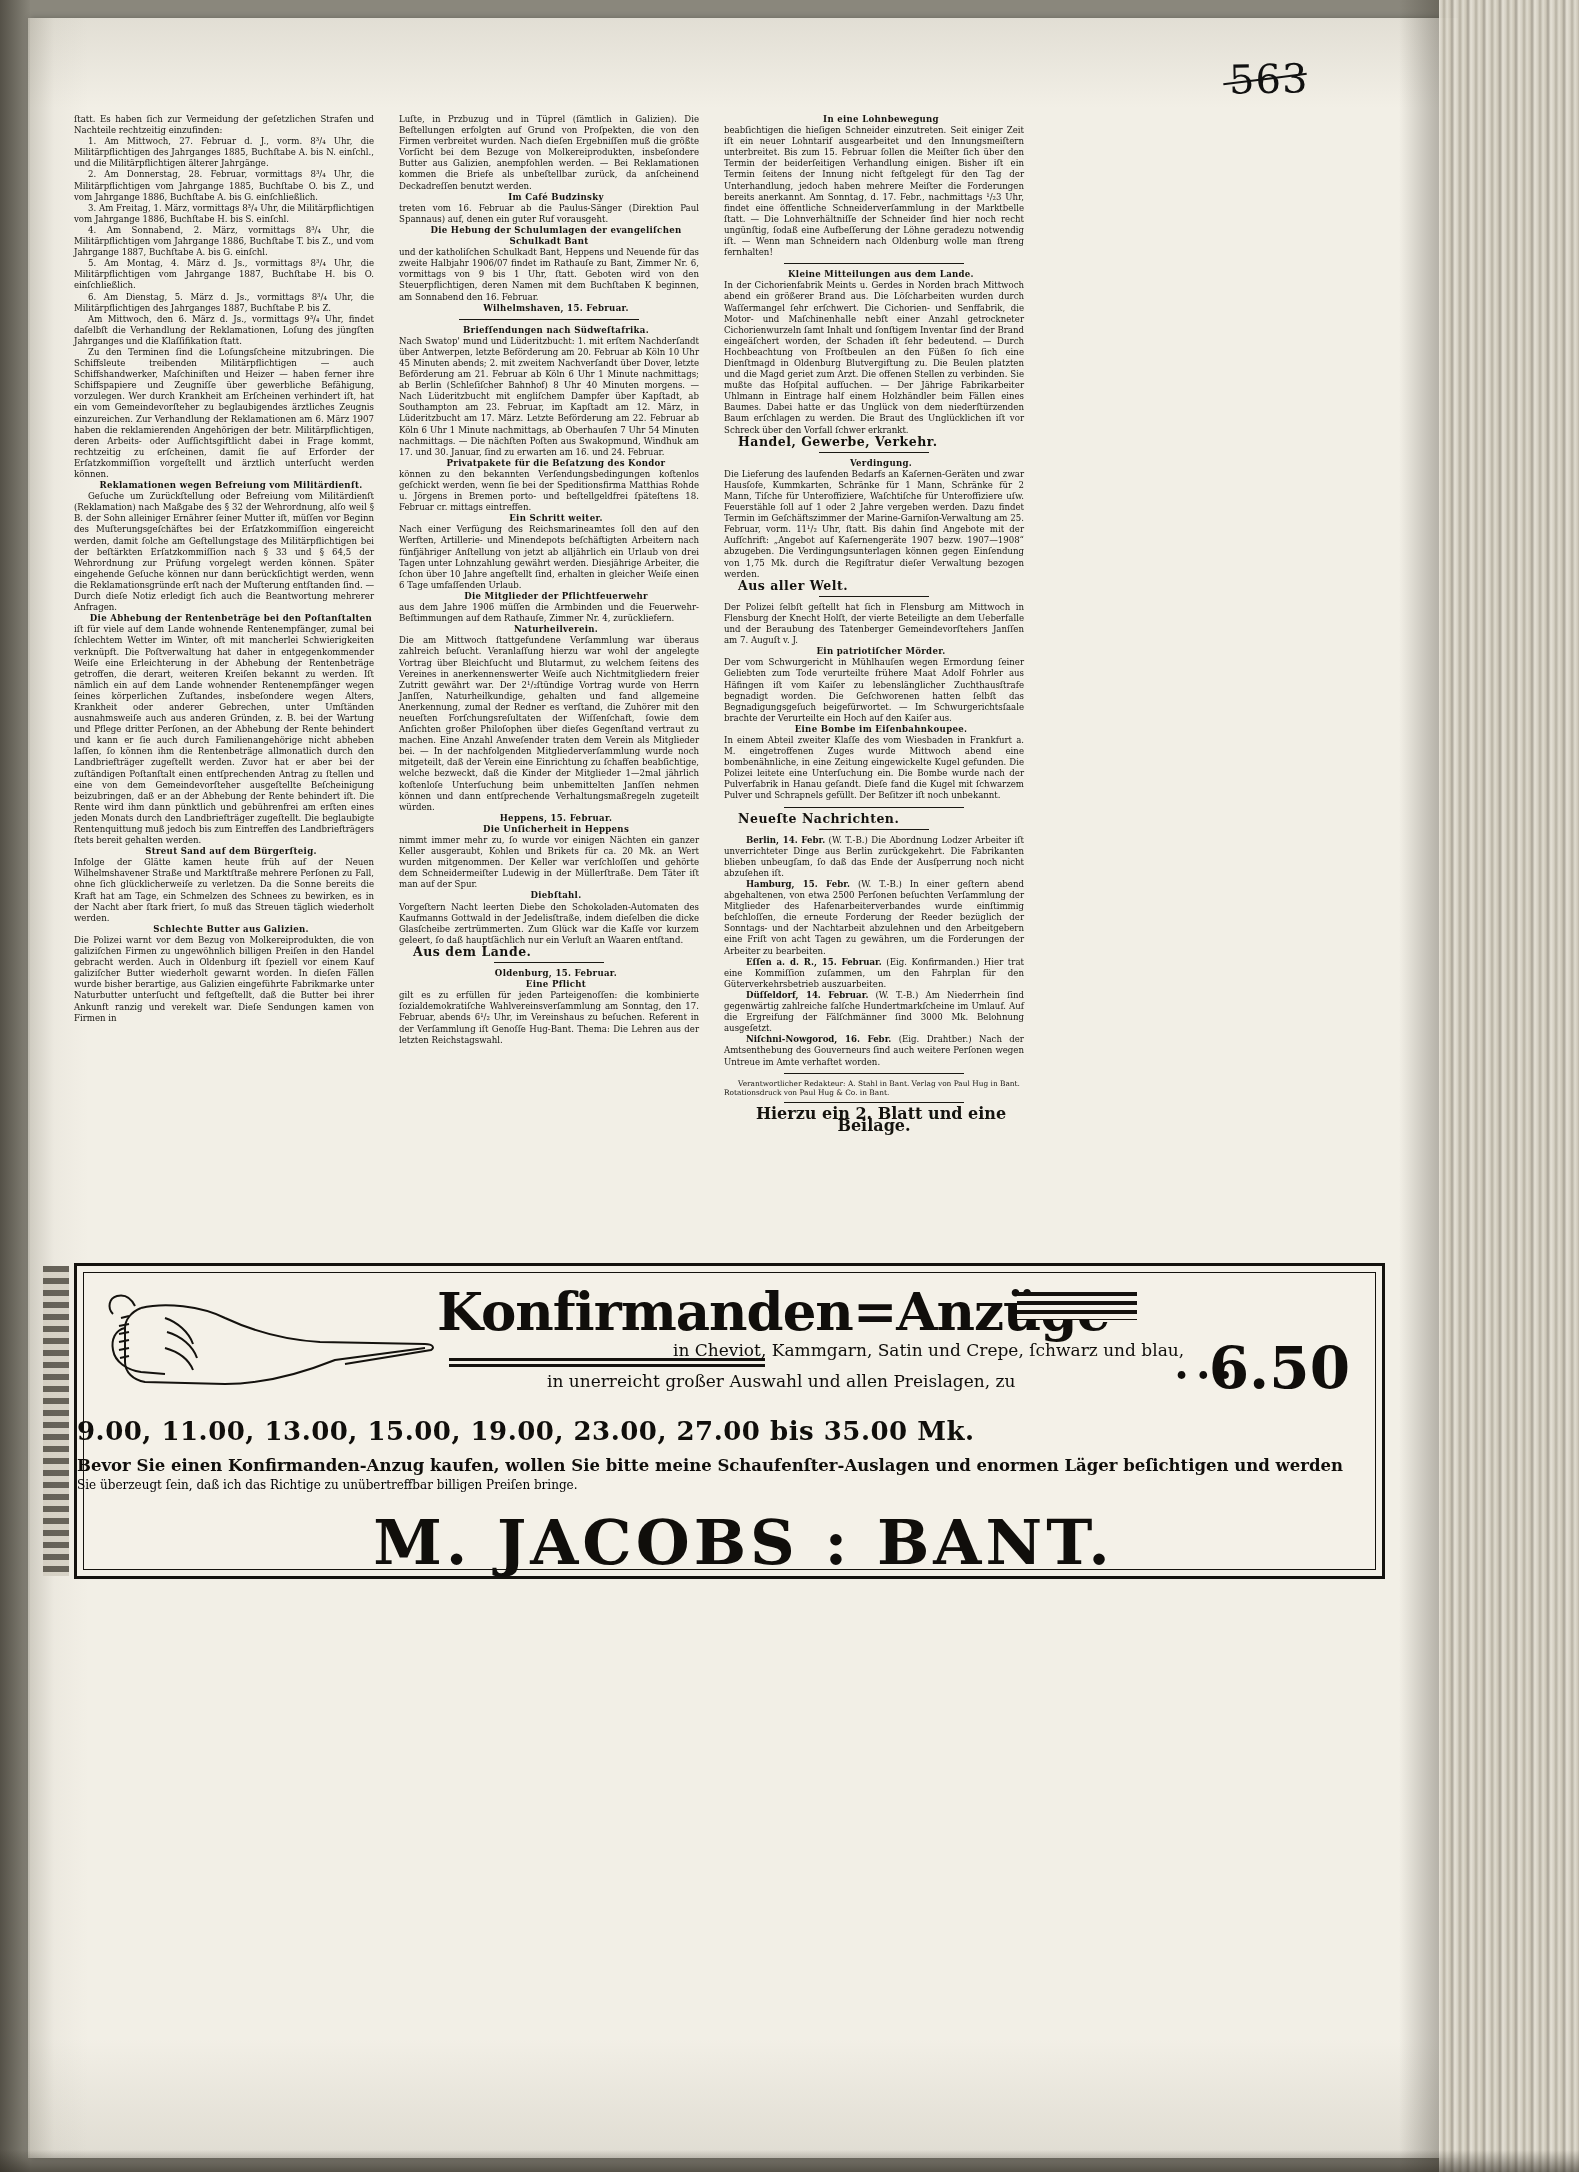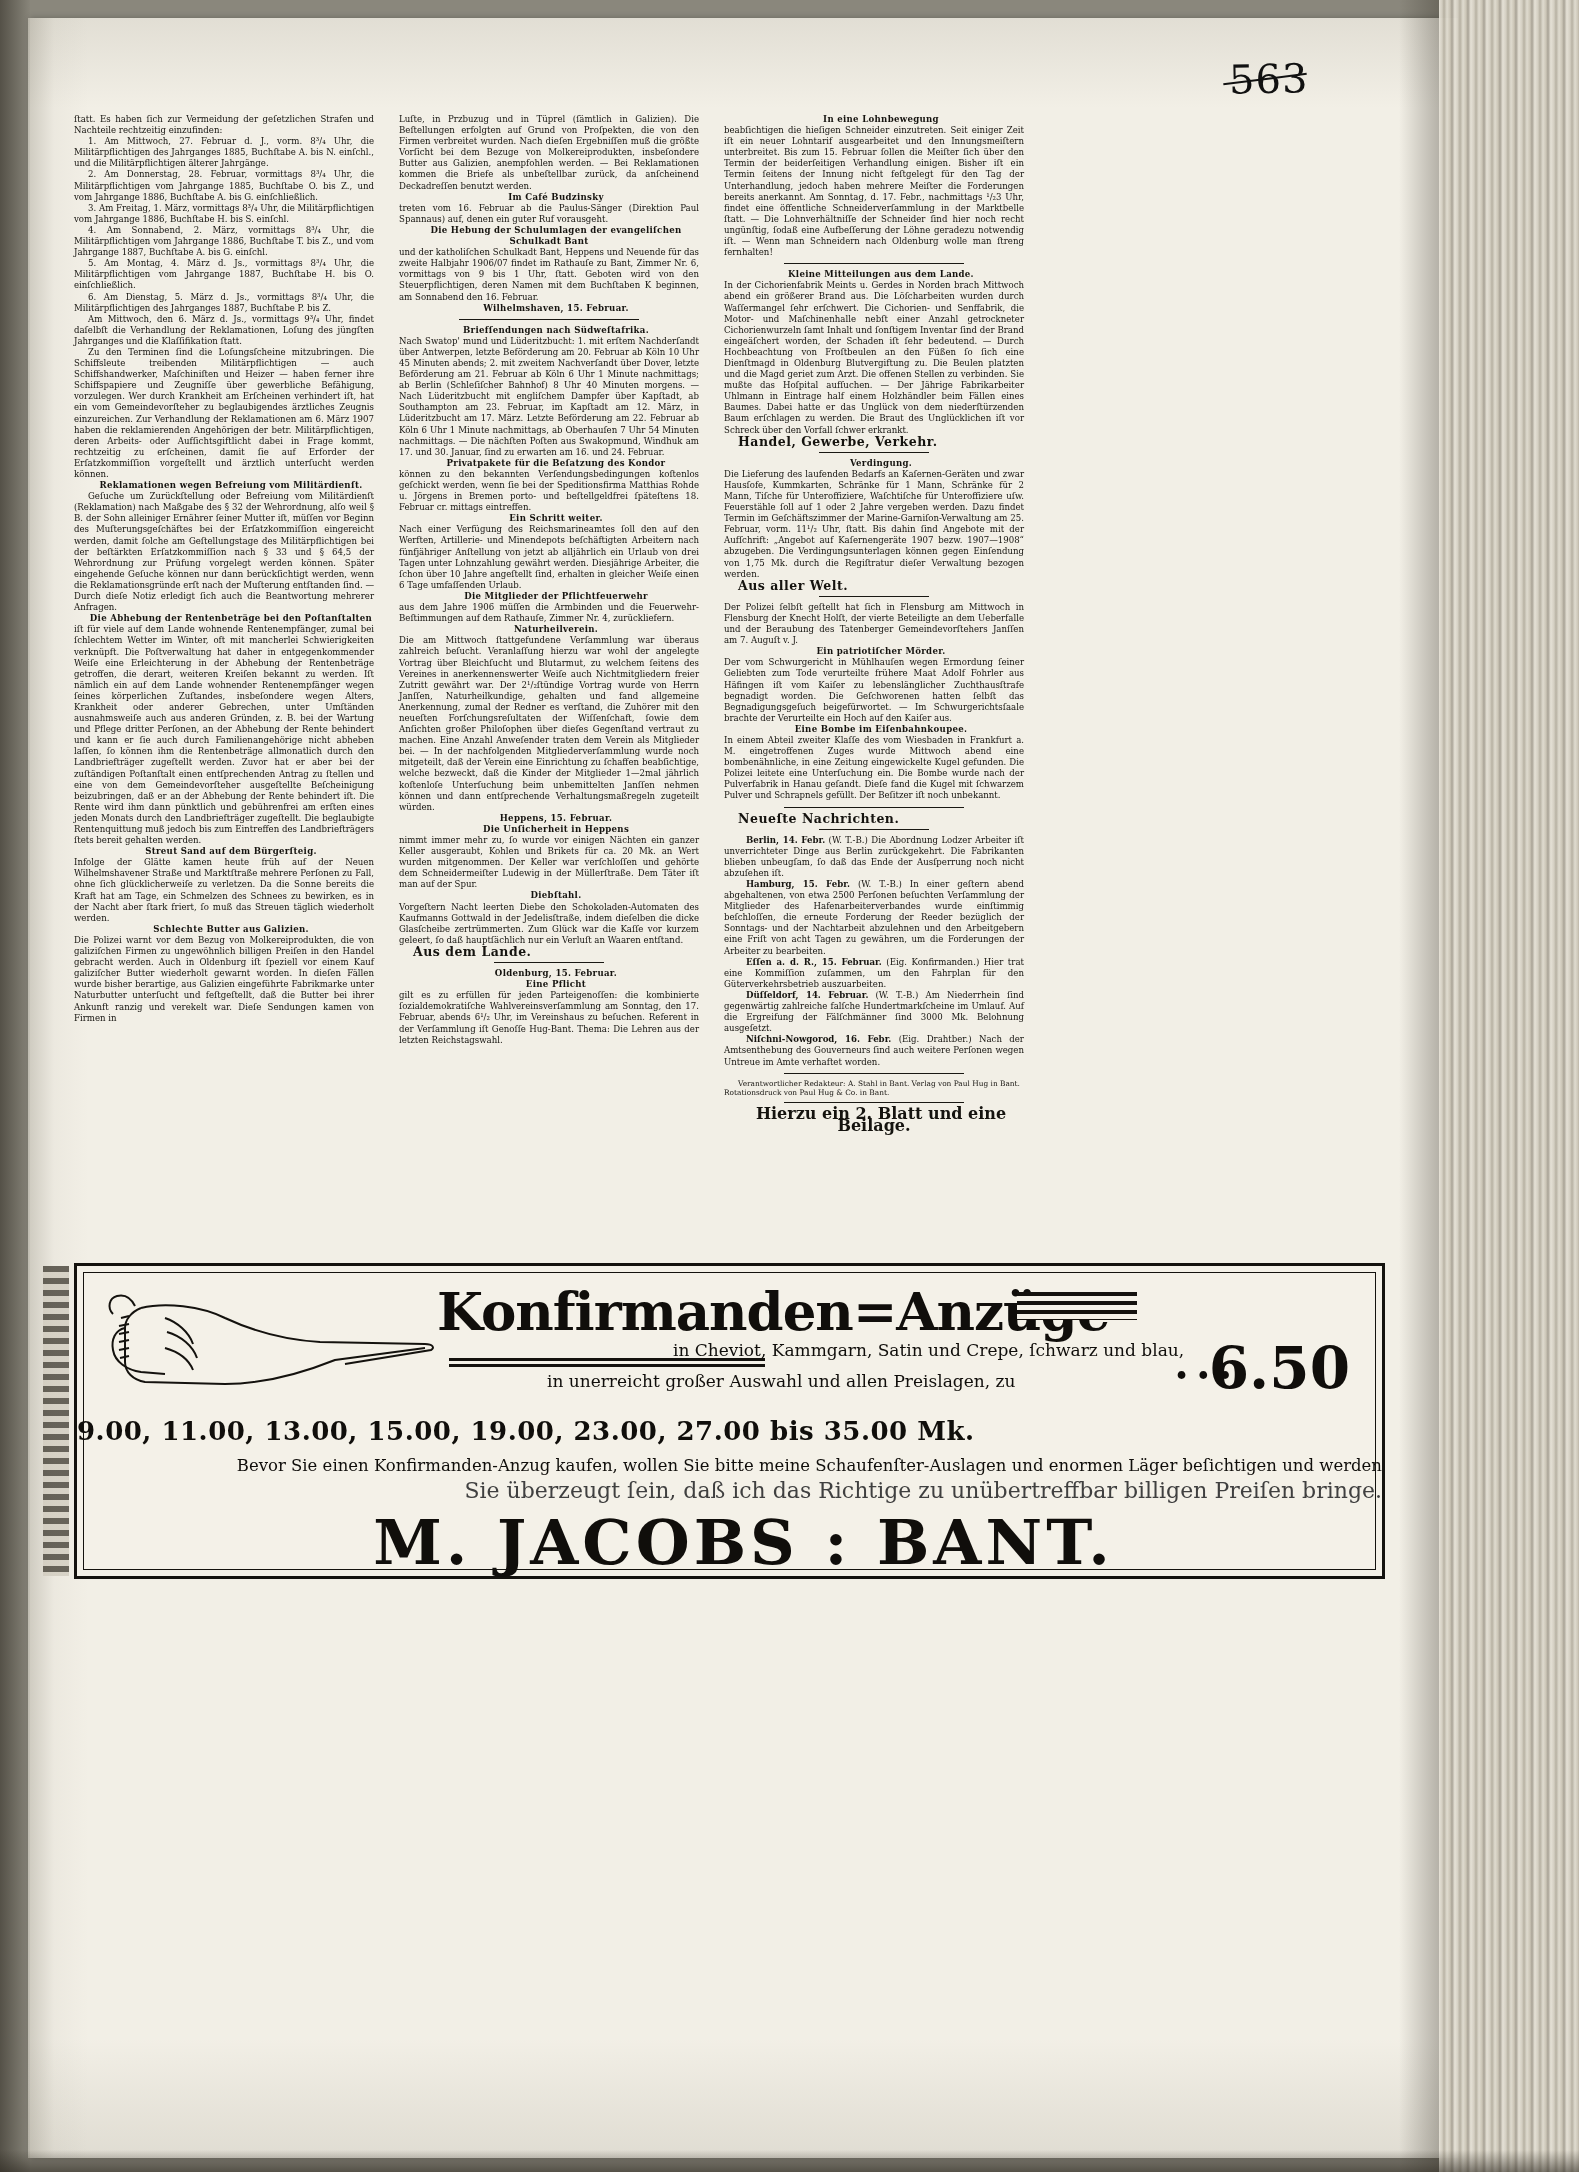--- a/index.html
+++ b/index.html
@@ -127,26 +127,26 @@
     position:absolute;right:32px;top:68px;font-size:58px;font-weight:bold;color:#100e0b;
   }
   .ad-dots{
     position:absolute;right:150px;top:96px;font-size:22px;font-weight:bold;color:#100e0b;
   }
   .ad-prices{
     position:absolute;left:0;right:0;top:150px;text-align:left;
     font-size:26px;font-weight:bold;color:#100e0b;letter-spacing:.5px;
   }
   .ad-line2{
-    position:absolute;left:0;right:0;top:190px;text-align:right;
-    font-size:16.5px;color:#100e0b;
+    position:absolute;left:0;right:0;top:190px;text-align:left;
+    font-size:16.5px;color:#100e0b;font-weight:bold;
   }
   .ad-line3{
-    position:absolute;left:0;right:0;top:212px;text-align:right;
-    font-size:22px;color:#404040;
+    position:absolute;left:0;right:0;top:212px;text-align:left;
+    font-size:12px;color:#000000;
   }
   .ad-brand{
     position:absolute;left:0;right:0;top:240px;text-align:center;
     font-family:"DejaVu Serif", serif;
     font-size:62px;font-weight:bold;letter-spacing:4px;color:#100e0b;margin-left:28px;
   }
   
   .ad-strip{
     position:absolute;left:-34px;top:0;width:26px;height:310px;
     background:repeating-linear-gradient(180deg,#3a362c 0px,#3a362c 6px,#cfcabd 6px,#cfcabd 12px);

